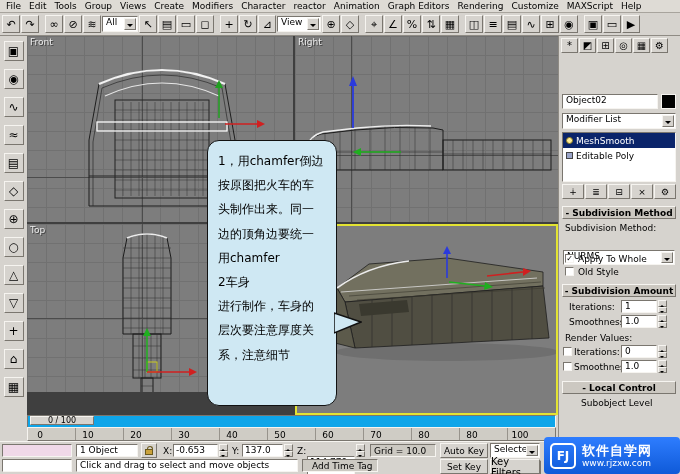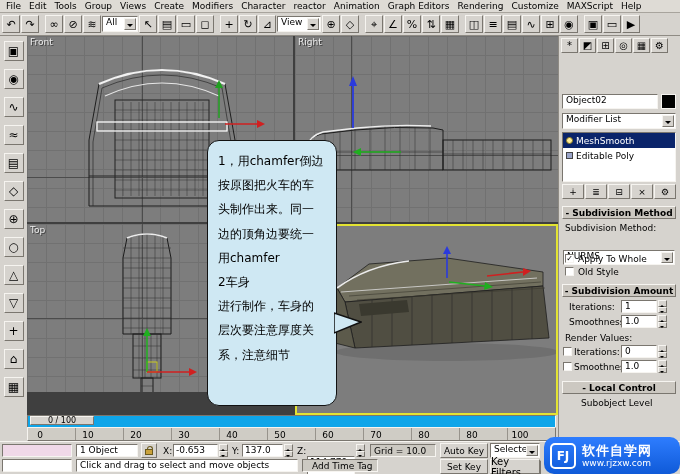--- a/index.html
+++ b/index.html
@@ -45,21 +45,21 @@
 .stkrow.sel{background:#0a246a;color:#fff}
 .bulb{width:7px;height:7px;border-radius:50%;background:#ffee99;border:1px solid #887722;flex:0 0 auto}
 .sqicon{width:7px;height:7px;background:#9aa4c8;border:1px solid #444;flex:0 0 auto}
 .tslider{position:absolute;left:27px;top:415px;width:529px;height:20px;background:#0ea5e9;border:1px solid;border-color:#7a766f #f6f4f0 #f6f4f0 #7a766f}
 .thandle{position:absolute;left:2px;top:0;width:64px;height:9px;font-size:8px}
 .trackbar{position:absolute;left:27px;top:427px;width:529px;height:14px;background:#cfccc5;border:1px solid;border-color:#f6f4f0 #7a766f #7a766f #f6f4f0;background-image:repeating-linear-gradient(to right,transparent 0 47px,#97938c 47px 48px)}
 .tick{position:absolute;top:2px;transform:translateX(-50%);font-size:9px}
 .statusbar{position:absolute;left:0;top:441px;width:680px;height:33px;background:#d6d3ce;border-top:1px solid #f6f4f0}
 .lock{width:8px;height:6px;background:#caa23c;border:1px solid #6b5a1e;position:relative;margin-top:3px}
 .lock::before{content:"";position:absolute;left:1px;top:-4px;width:4px;height:3px;border:1px solid #6b5a1e;border-bottom:none;border-radius:3px 3px 0 0}
-.wm{position:absolute;left:544px;top:437px;width:136px;height:37px;background:linear-gradient(#2e7dff,#0f5ad8);border-radius:10px;z-index:20;display:flex;align-items:center;gap:6px;padding-left:6px;color:#fff}
+.wm{position:absolute;left:544px;top:437px;width:136px;height:37px;background:linear-gradient(#2e7dff,#0f5ad8);border-radius:4px;z-index:20;display:flex;align-items:center;gap:6px;padding-left:6px;color:#fff}
 .wmlogo{width:26px;height:26px;border:2px solid #fff;border-radius:5px;display:flex;align-items:center;justify-content:center;font-weight:bold;font-size:12px;color:#fff}
 .wmtitle{font-size:13px;font-weight:bold;letter-spacing:1px;line-height:15px}
 .wmurl{font-size:9px}
 .nowrap{white-space:nowrap;overflow:hidden}
 </style>
 </head>
 <body>
 
 <div id="app">
 

